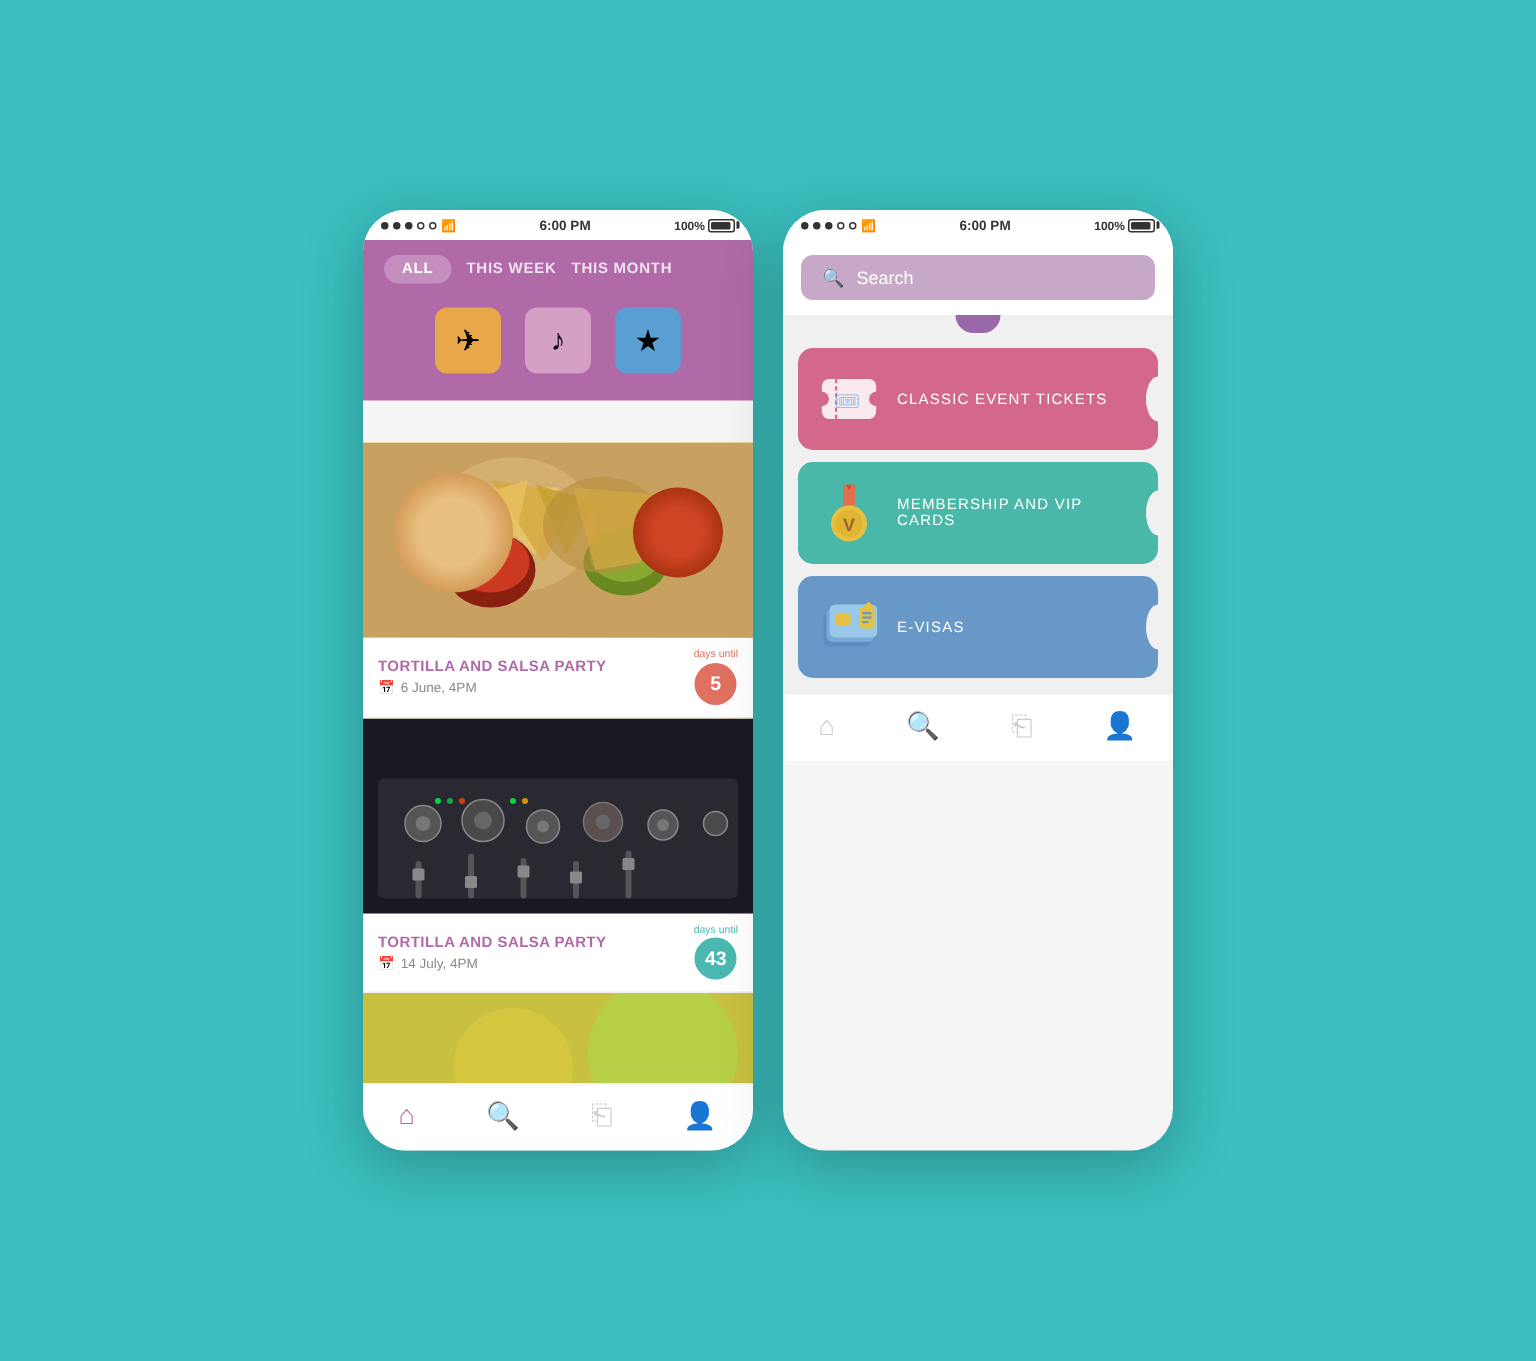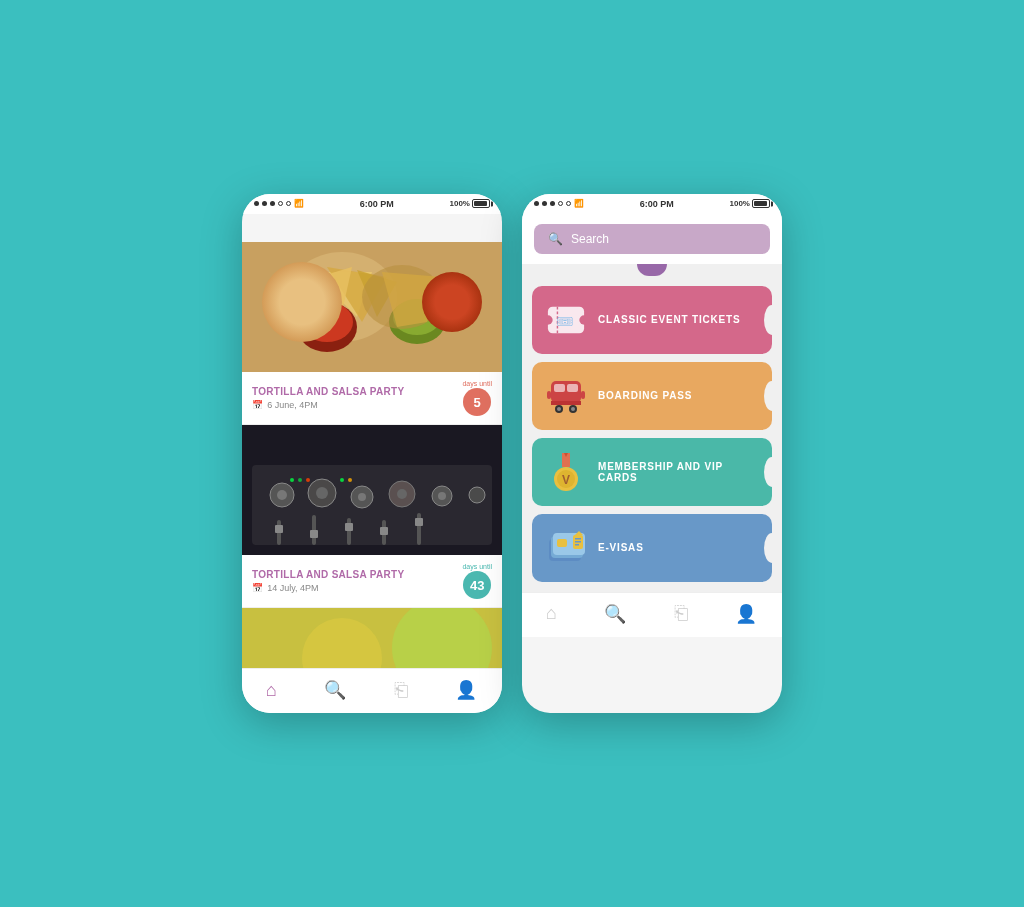--- a/index.html
+++ b/index.html
@@ -244,21 +244,21 @@
     .cat-red { background: #e06858; }
     .cat-blue { background: #6898c8; }
     .cat-icon {
       width: 40px; height: 40px;
       display: flex; align-items: center; justify-content: center;
       font-size: 22px;
       flex-shrink: 0;
     }
     .cat-label {
       font-size: 10px;
-      font-weight: 700;
+      font-weight: 400;
       color: white;
       letter-spacing: 0.8px;
       text-transform: uppercase;
     }
   </style>
 </head>
 <body>
 
 <div class="phones-container">
 
@@ -275,20 +275,38 @@
       </div>
       <span>6:00 PM</span>
       <div class="battery">
         <span>100%</span>
         <div class="battery-icon">
           <div class="battery-fill"></div>
         </div>
       </div>
     </div>
 
+    <div class="header-section">
+      <div class="filter-tabs">
+        <div class="filter-tab active">ALL</div>
+        <div class="filter-tab">THIS WEEK</div>
+        <div class="filter-tab">THIS MONTH</div>
+      </div>
+      <div class="ticket-icons">
+        <div class="ticket-icon plane">
+          <span>✈</span>
+        </div>
+        <div class="ticket-icon music">
+          <span>♪</span>
+        </div>
+        <div class="ticket-icon star">
+          <span>★</span>
+        </div>
+      </div>
+    </div>
 
     <div class="events-list">
 
       <div class="event-card">
         <div class="food-img">
           <svg width="100%" height="130" viewBox="0 0 260 130" xmlns="http://www.w3.org/2000/svg">
             <rect width="260" height="130" fill="#c8a060"></rect>
 
             <ellipse cx="100" cy="55" rx="55" ry="45" fill="#d4b070"></ellipse>
             <polygon points="70,30 130,30 115,75" fill="#e8c870" opacity="0.9"></polygon>
@@ -431,37 +449,20 @@
             <rect x="2" y="2" width="38" height="28" rx="5" fill="rgba(255,255,255,0.85)"></rect>
             <circle cx="2" cy="16" r="5" fill="#d4688a"></circle>
             <circle cx="40" cy="16" r="5" fill="#d4688a"></circle>
             <line x1="12" y1="2" x2="12" y2="30" stroke="#d4688a" stroke-width="1.5" stroke-dasharray="3,2"></line>
             <text x="20" y="22" font-size="14" fill="#7ab8e8" text-anchor="middle">🎟</text>
           </svg>
         </div>
         <span class="cat-label">CLASSIC  EVENT TICKETS</span>
       </div>
 
-      <div class="category-card cat-orange">
-        <div class="cat-icon">
-          <svg width="38" height="34" viewBox="0 0 38 34">
-            <rect x="4" y="2" width="30" height="22" rx="5" fill="#cc4444"></rect>
-            <rect x="7" y="5" width="11" height="8" rx="2" fill="rgba(255,255,255,0.6)"></rect>
-            <rect x="20" y="5" width="11" height="8" rx="2" fill="rgba(255,255,255,0.6)"></rect>
-            <rect x="4" y="22" width="30" height="4" rx="0" fill="#bb3333"></rect>
-            <circle cx="12" cy="30" r="4" fill="#333"></circle>
-            <circle cx="12" cy="30" r="2" fill="#888"></circle>
-            <circle cx="26" cy="30" r="4" fill="#333"></circle>
-            <circle cx="26" cy="30" r="2" fill="#888"></circle>
-            <rect x="0" y="12" width="4" height="8" rx="2" fill="#cc4444"></rect>
-            <rect x="34" y="12" width="4" height="8" rx="2" fill="#cc4444"></rect>
-          </svg>
-        </div>
-        <span class="cat-label">BOARDING PASS</span>
-      </div>
 
       <div class="category-card cat-teal">
         <div class="cat-icon">
           <svg width="32" height="38" viewBox="0 0 32 38">
             <rect x="12" y="0" width="8" height="14" fill="#e07050"></rect>
             <polygon points="16,4 18,0 14,0" fill="#cc5030"></polygon>
             <circle cx="16" cy="26" r="12" fill="#e8c040"></circle>
             <circle cx="16" cy="26" r="9" fill="#d4a820" opacity="0.5"></circle>
             <text x="16" y="31" font-size="12" font-weight="bold" fill="#a06030" text-anchor="middle">V</text>
           </svg>

